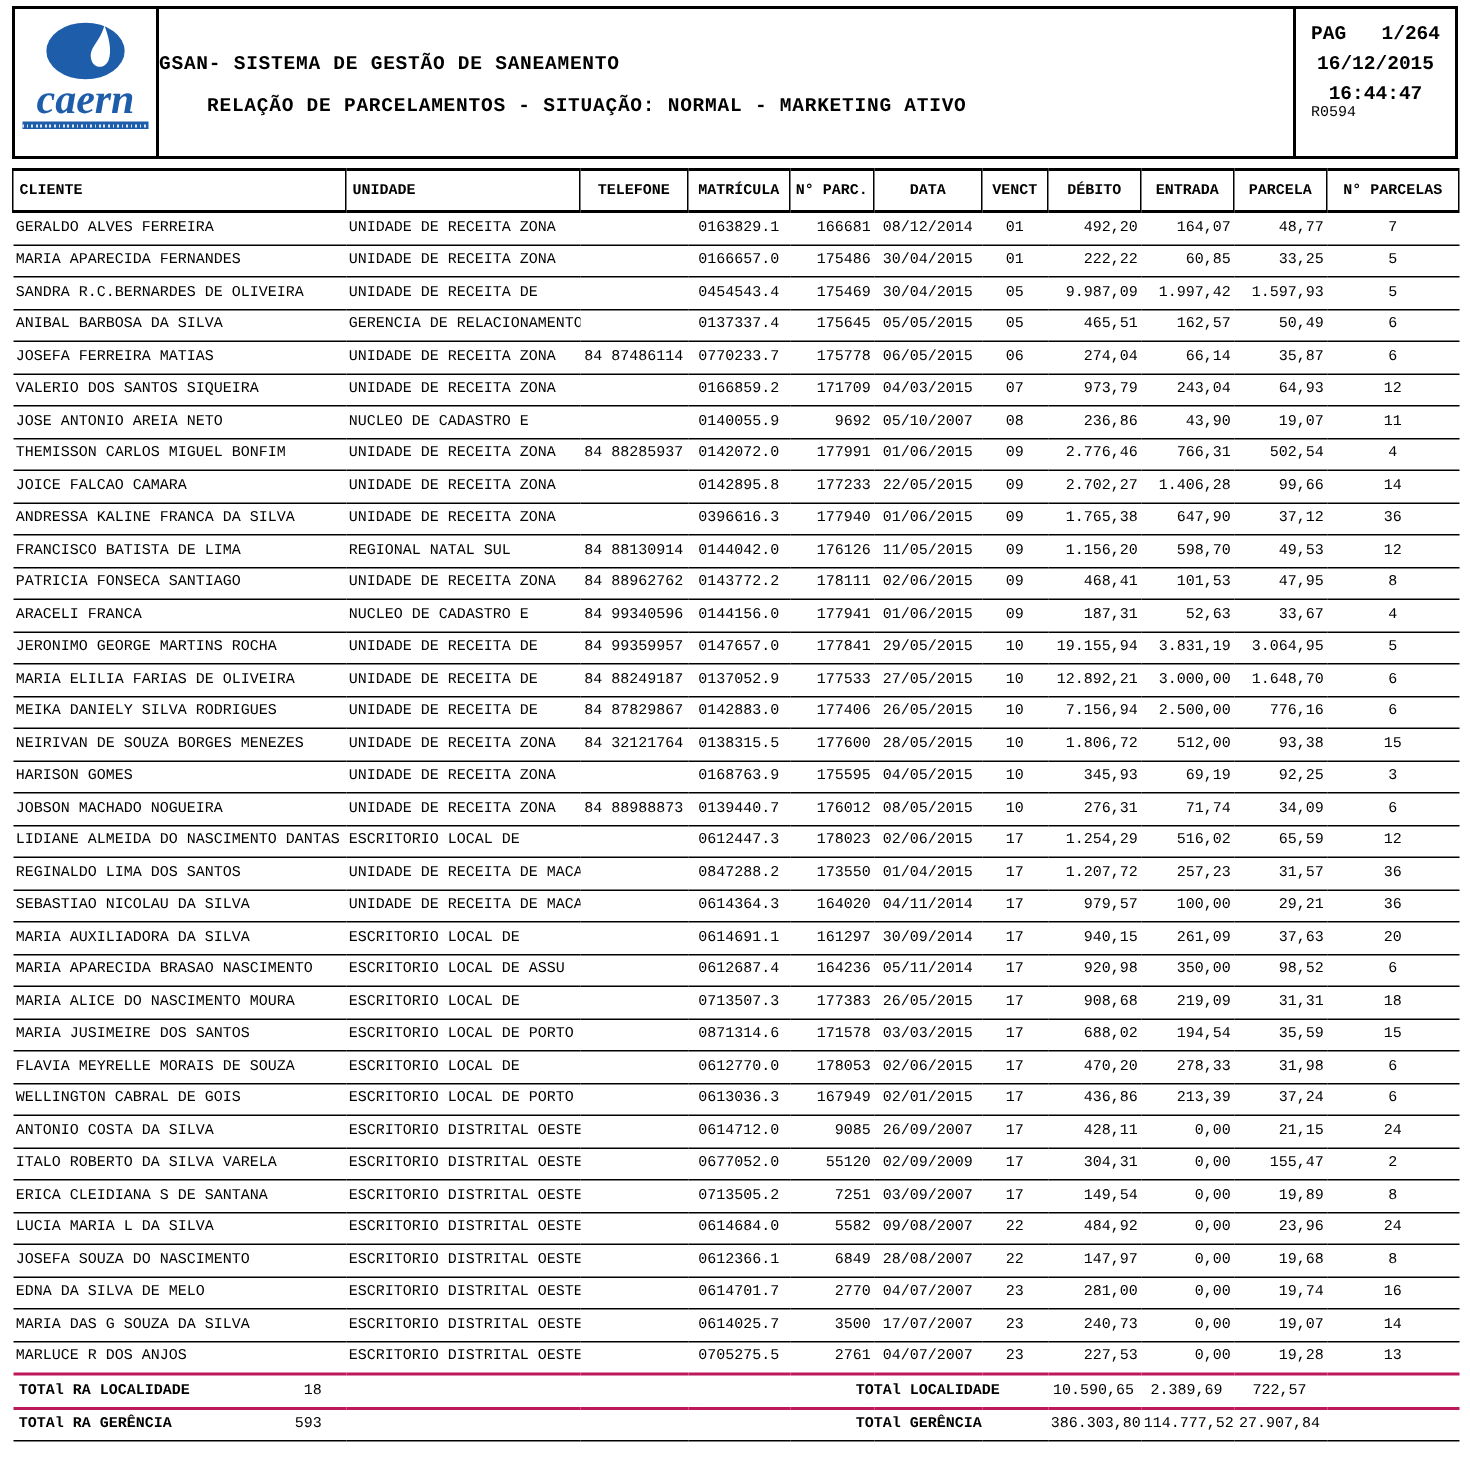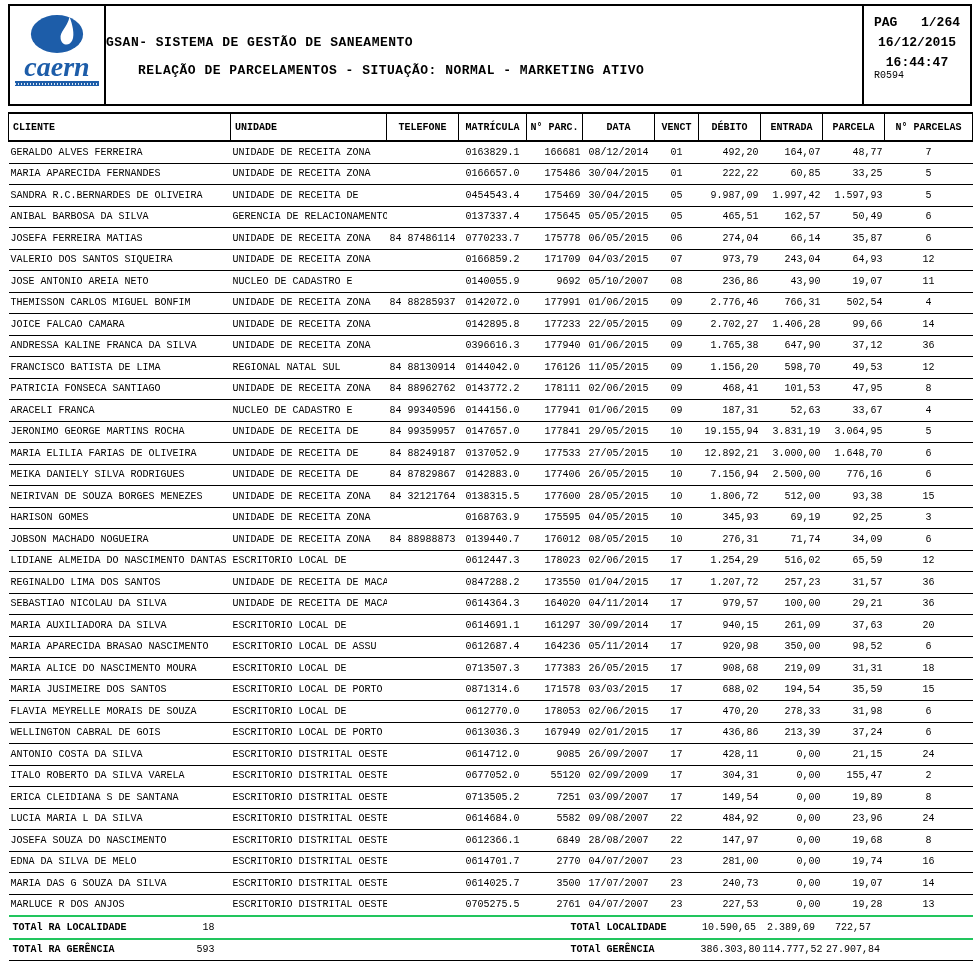--- a/index.html
+++ b/index.html
@@ -47,21 +47,21 @@
     white-space:nowrap;overflow:hidden;font-size:10px;
   }
   td.a-l,th.a-l{text-align:left;}
   td.a-c,th.a-c{text-align:center;}
   td.a-r{text-align:right;}
   tbody td.a-l{padding-left:4px;}
   tbody td.col4{padding-right:9px;}
   tbody td.col7,tbody td.col8,tbody td.col9{padding-right:3px;}
   
   tr.total-row td{
-    border-top:2px solid #22c55e;border-bottom:none;height:24px;
+    border-top:2px solid #be185d;border-bottom:none;height:24px;
     font-size:9.5px;white-space:nowrap;overflow:visible;
   }
   tr.total-row .t-leftcell{display:flex;justify-content:space-between;align-items:center;padding-right:14px;padding-left:2px;}
   tr.total-row .t-label{font-weight:bold;}
   tr.total-row .t-count{font-weight:normal;}
   tr.total-row td.t-rightlabel{font-weight:bold;padding-left:44px;text-align:left;}
   tr.total-row td.t-num{text-align:center;padding-right:3px;font-weight:normal;}
 </style>
 </head>
 <body>

